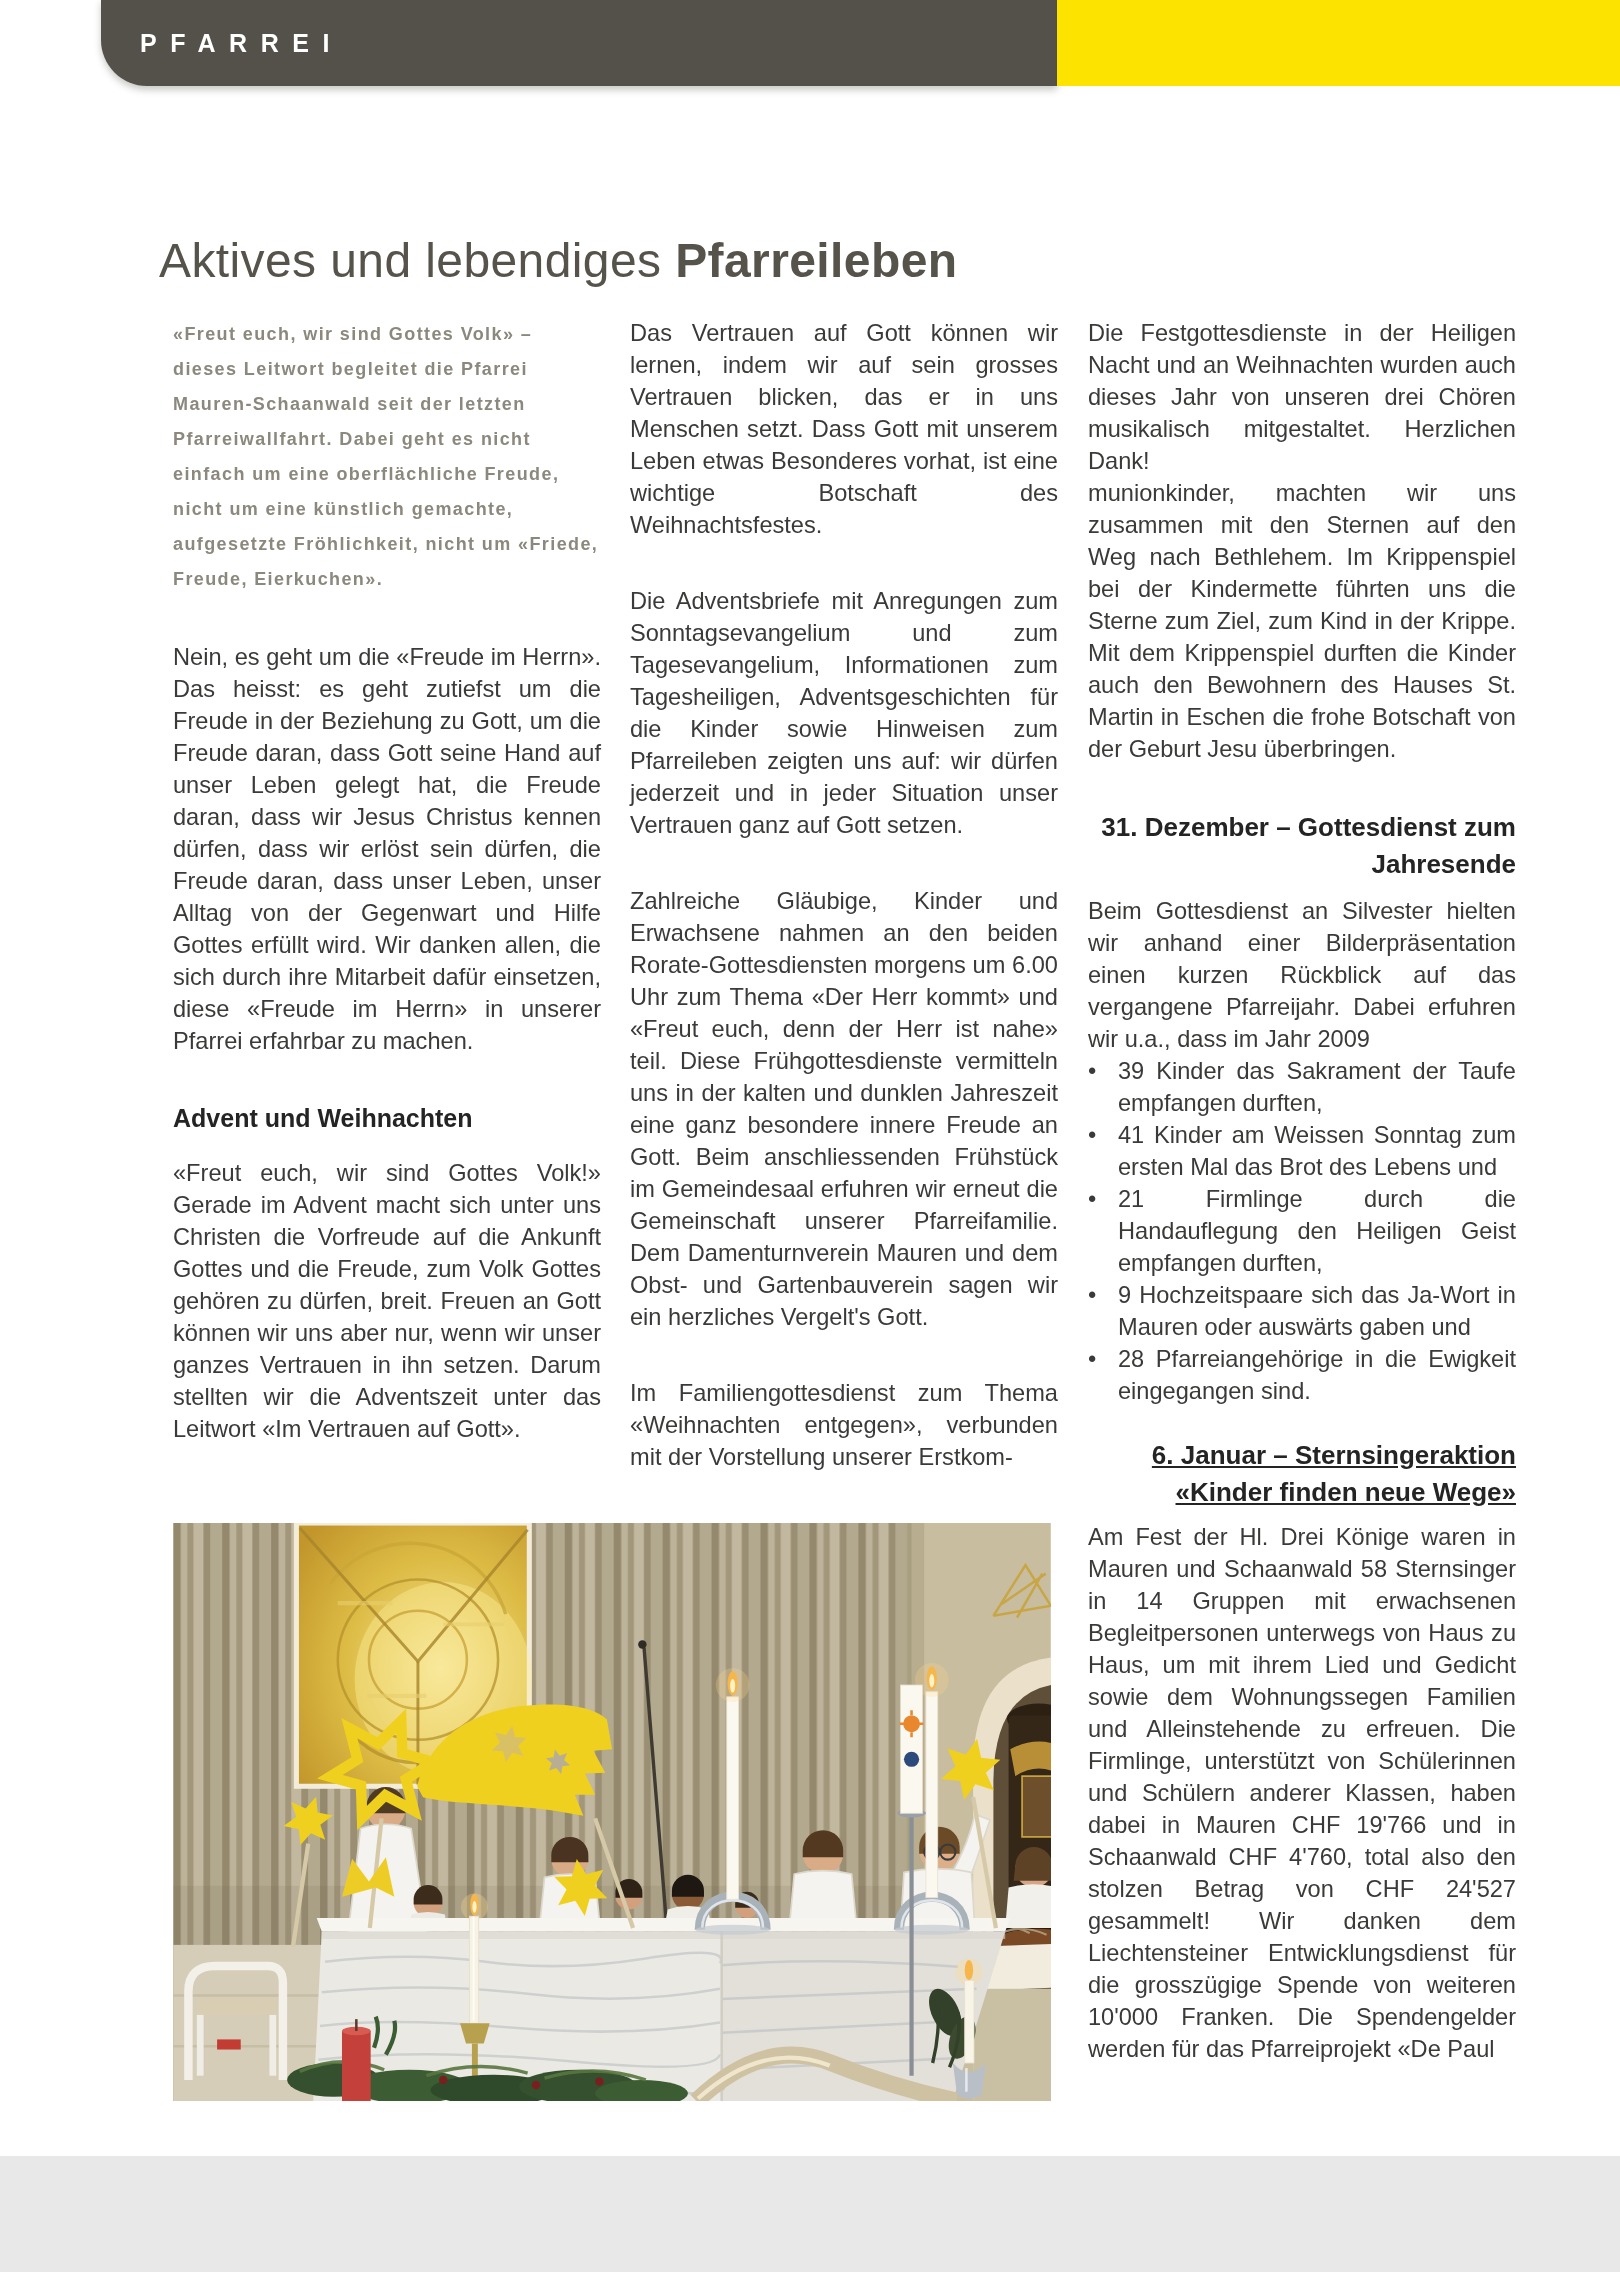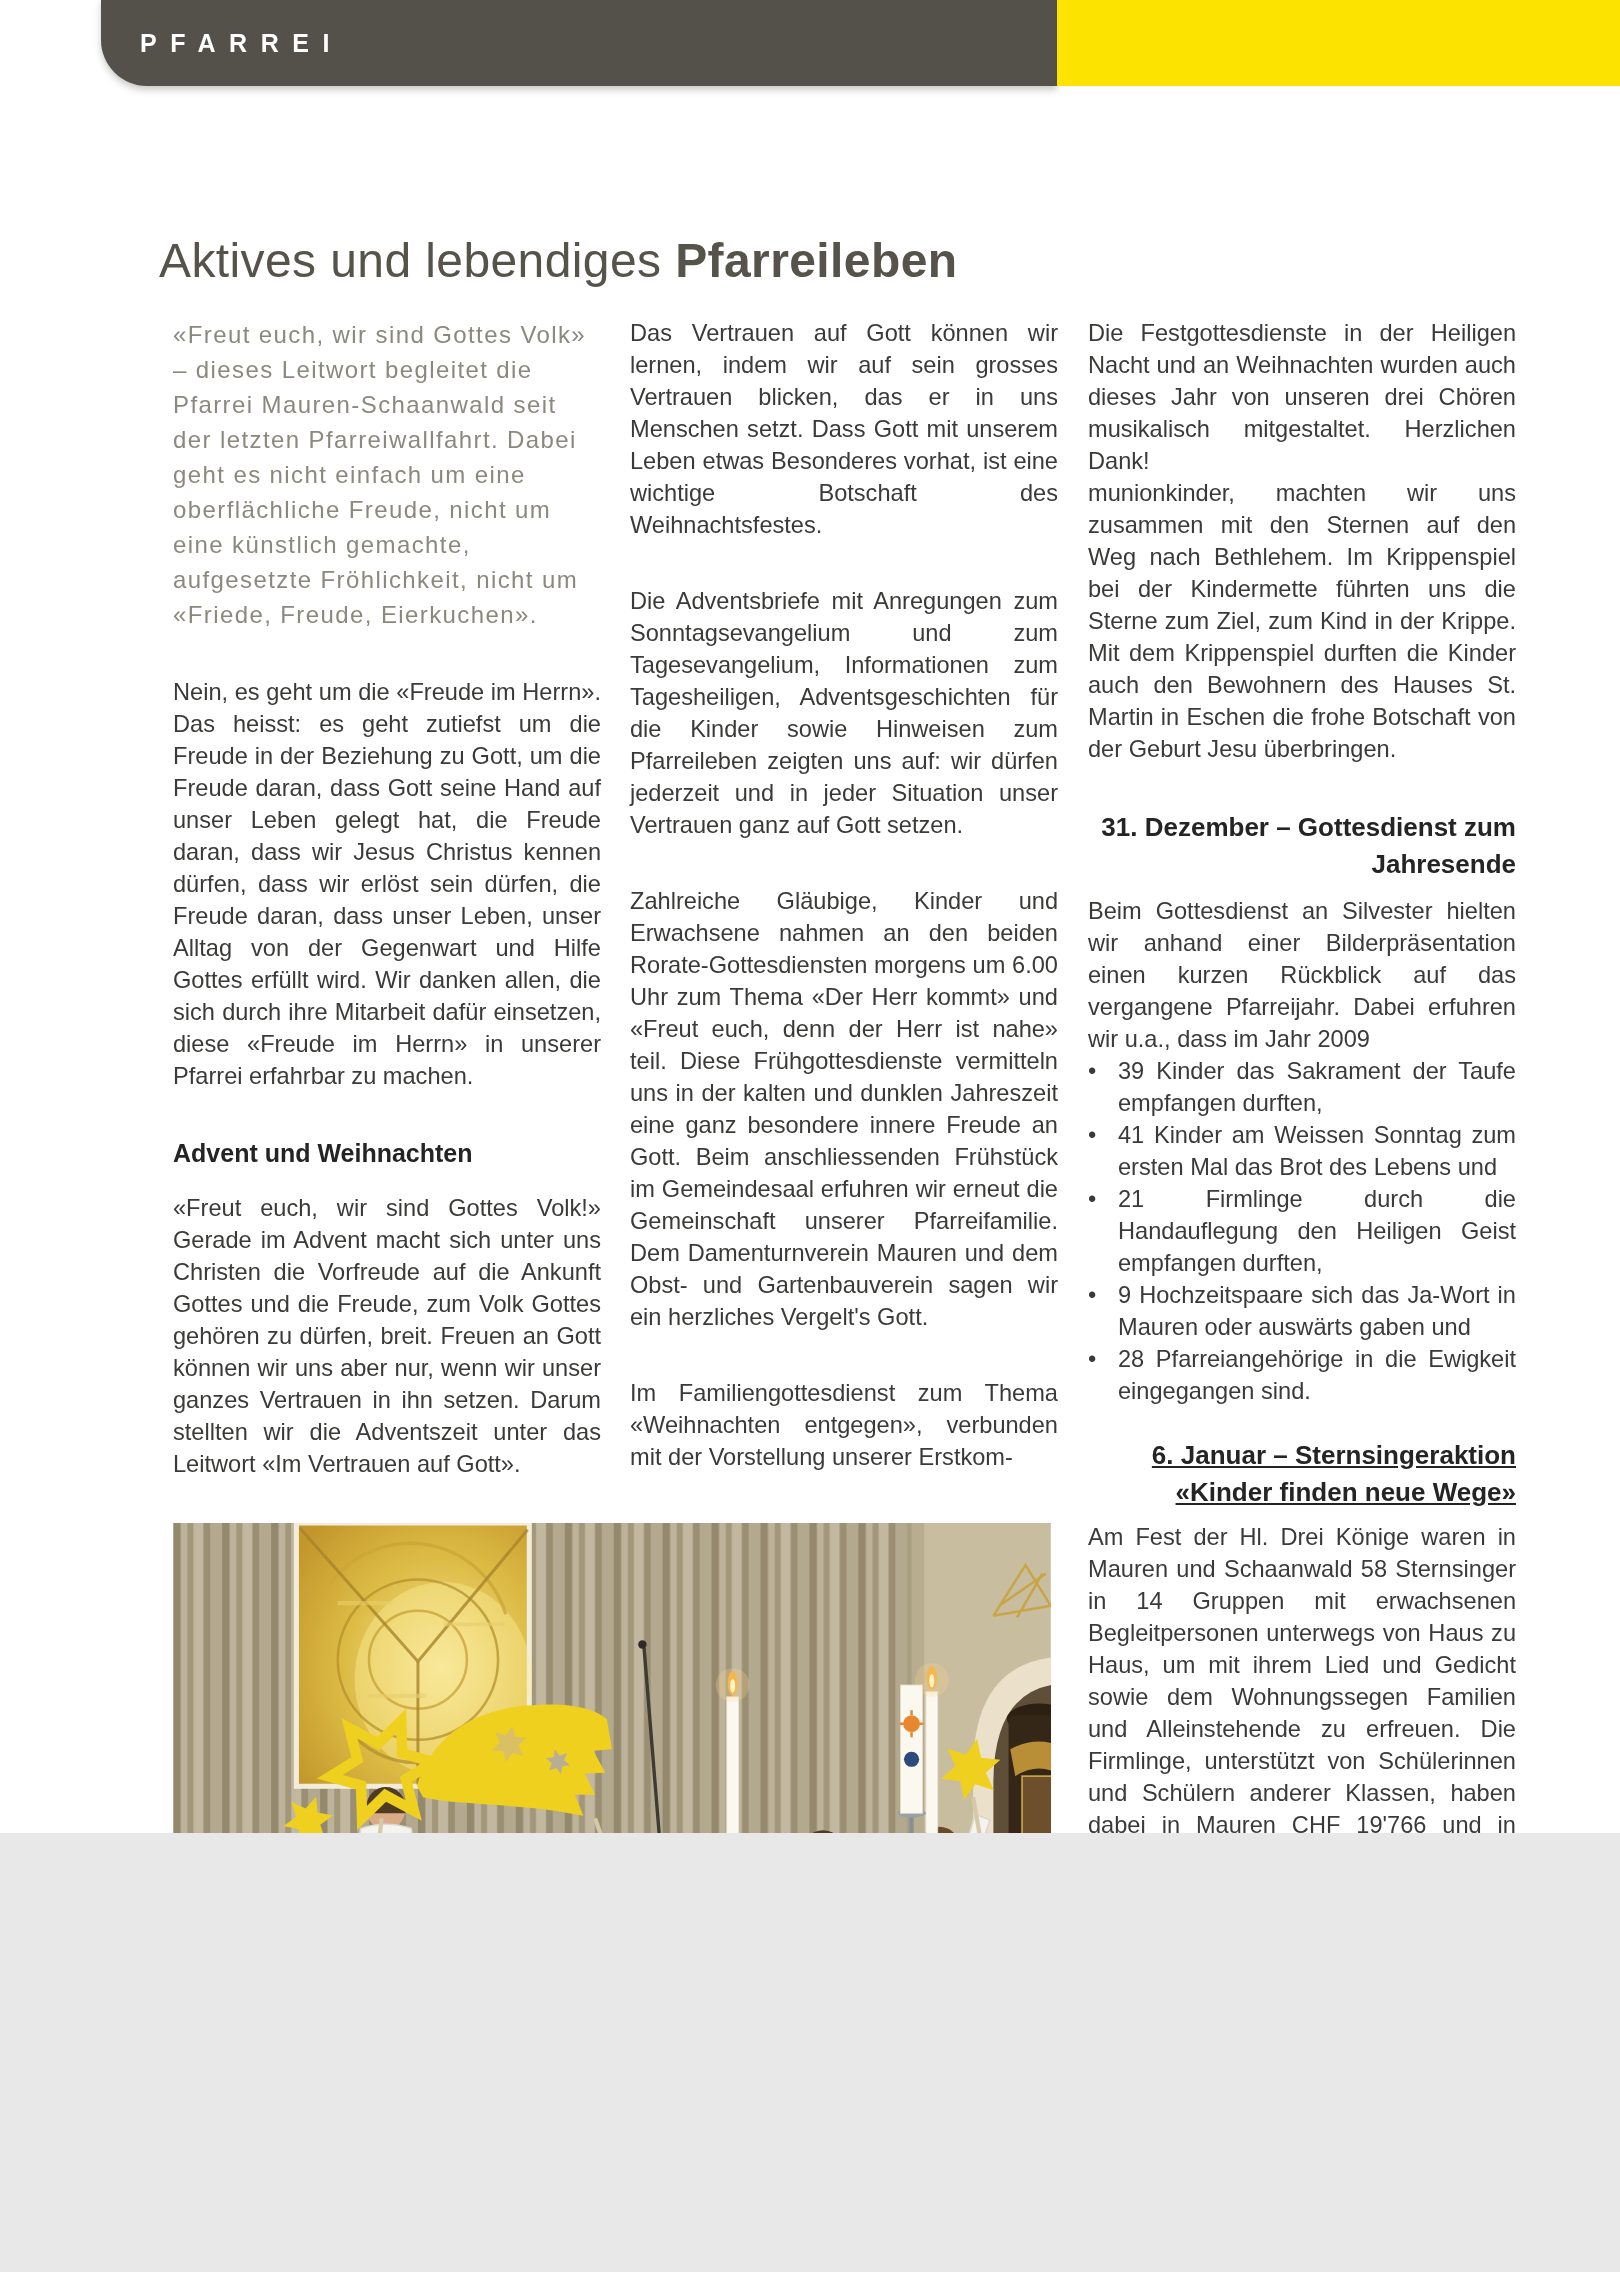--- a/index.html
+++ b/index.html
@@ -1,17 +1,17 @@
 <!DOCTYPE html>
 <html lang="de" style="font-size:13.5px"><head>
 <meta charset="utf-8">
 <style>
   html,body{margin:0;padding:0;background:#e8e8e8;}
   .page{
-    position:relative;width:1620px;height:1833px;margin:0 auto;
+    position:relative;width:1620px;height:2156px;margin:0 auto;
     background:#ffffff;overflow:hidden;
     font-family:"Liberation Sans", sans-serif;
   }
   
   .header-gray{
     position:absolute;left:101px;top:0;width:956px;height:86px;
     background:#53514a;border-radius:0 0 0 46px;
     box-shadow:0 3.4px 7.6px rgba(80,78,70,.30);
   }
   .header-label{
@@ -34,22 +34,22 @@
     position:absolute;width:428px;top:317px;
     font-size:23.6px;line-height:32px;color:#3a3a38;
     text-align:justify;
   }
   .col1{left:173px;}
   .col2{left:630px;}
   .col3{left:1088px;}
   .col p{margin:0 0 44px 0;}
   .col p:last-child{margin-bottom:0;}
   .lead{
-    font-size:24px;line-height:35px;letter-spacing:1.4px;
-    color:#8b887d;text-align:left;margin:0 0 27px 0;
+    font-size:18px;line-height:35px;letter-spacing:1.4px;
+    color:#8b887d;text-align:left;margin:0 0 27px 0;font-weight:bold;
   }
   .col-heading{
     font-weight:bold;color:#242424;text-align:left;
     font-size:25px;line-height:34px;margin:37px 0 22px 0;
   }
   .col3 .col-heading{font-size:26px;line-height:37px;margin:27px 0 11.8px 0;text-align:right;}
   .col3 .col-heading.second{margin-top:30px;margin-bottom:10px;text-decoration:underline;}
   .bullet-list{margin:0 0 0 0;padding:0;list-style:none;}
   .bullet-list li{display:flex;margin:0;}
   .bullet-dot{flex:0 0 30px;}

